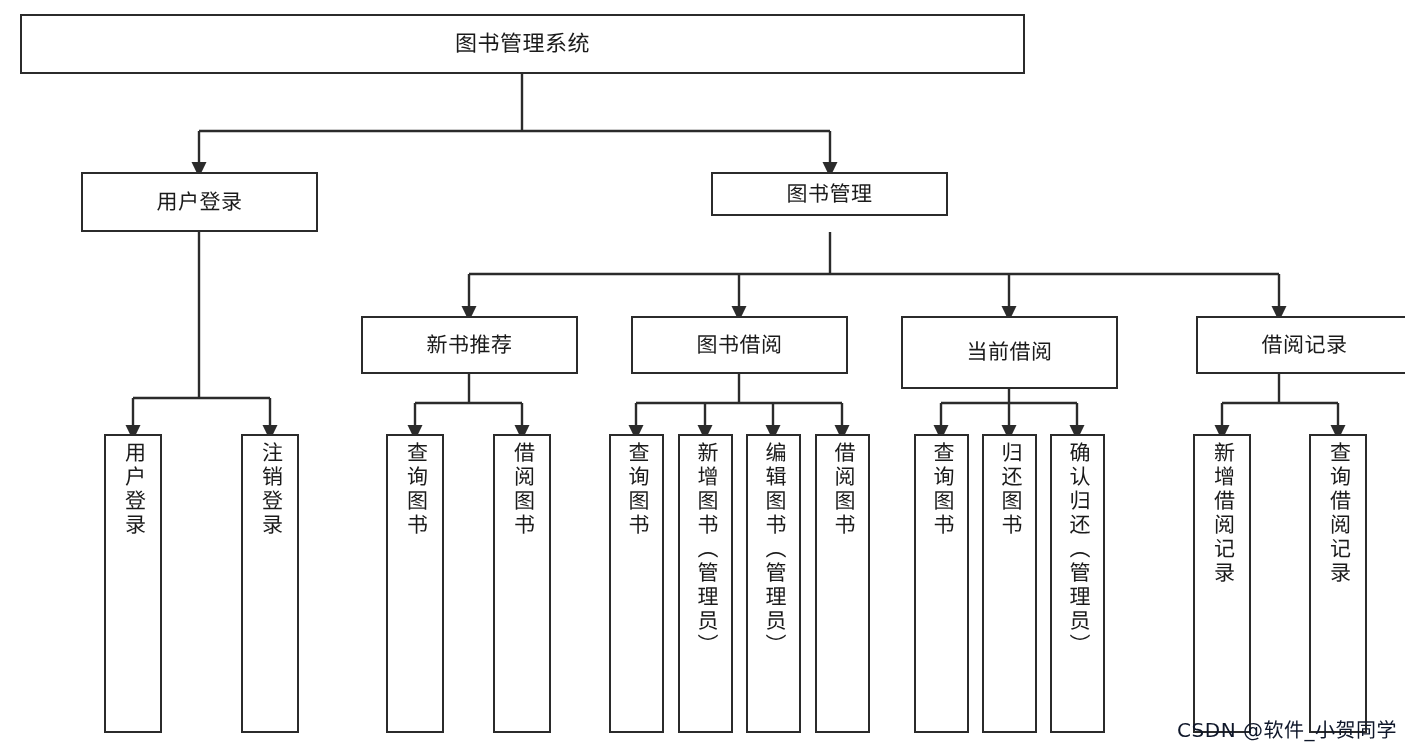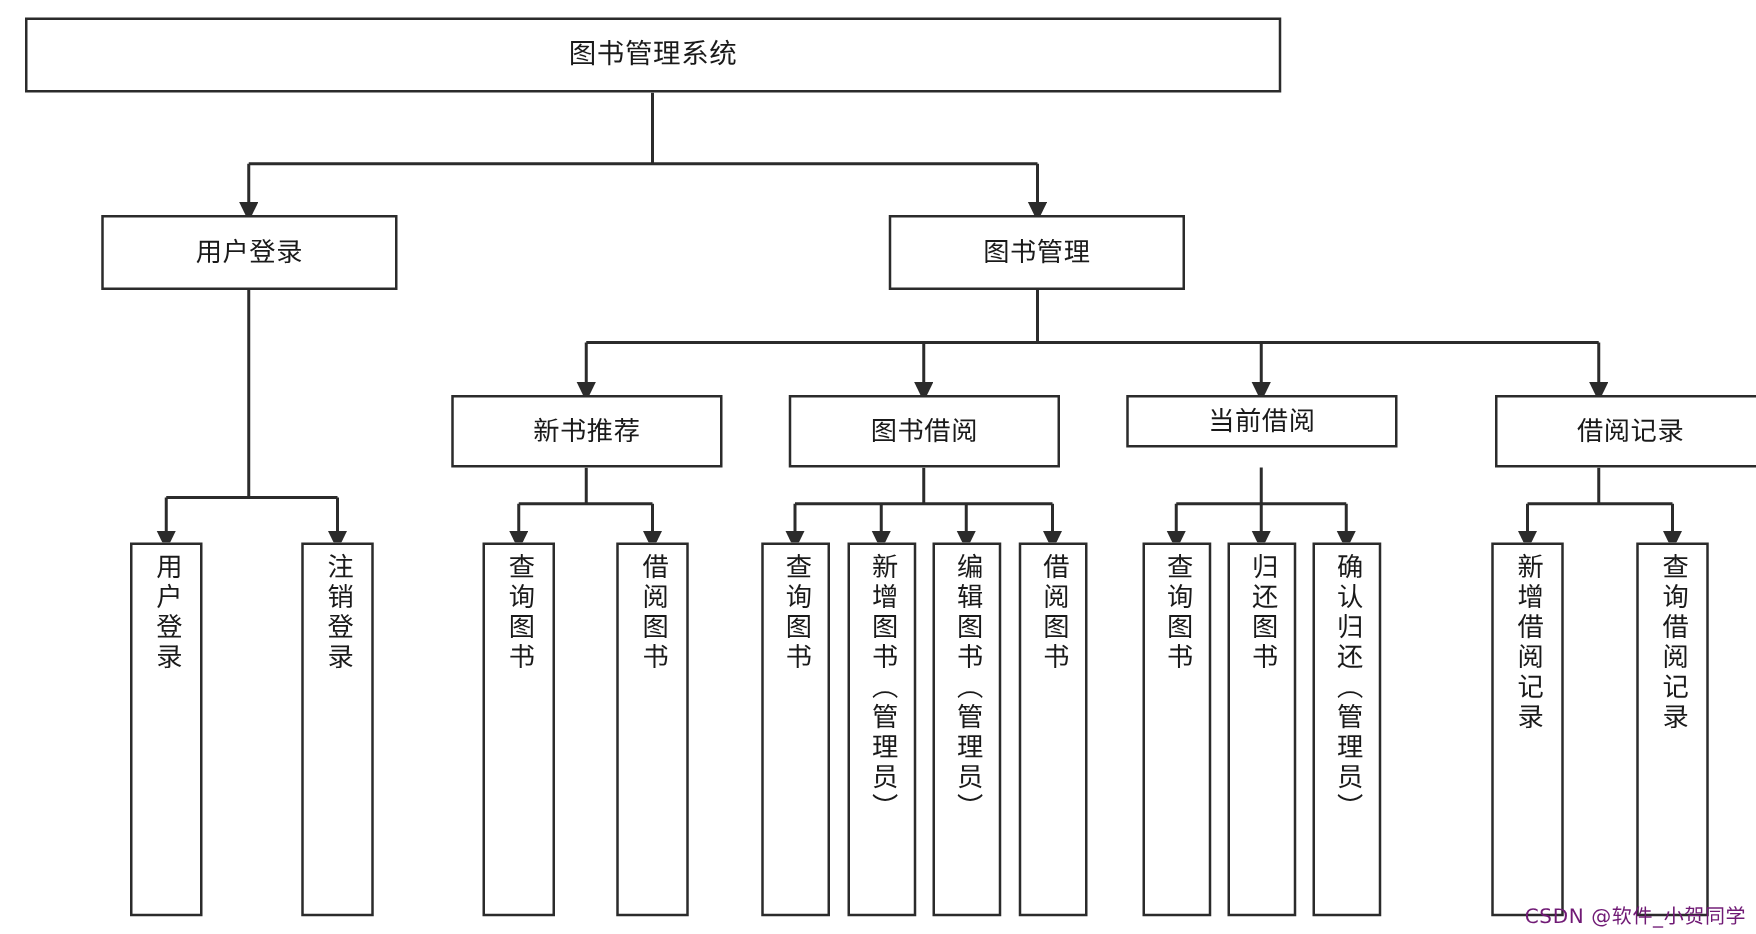--- a/index.html
+++ b/index.html
@@ -62,22 +62,22 @@
     text-orientation: upright;
     font-size: 21px;
     line-height: 1.0;
     letter-spacing: 3px;
     white-space: nowrap;
   }
   #watermark {
     position: absolute;
     right: 8px;
     bottom: 4px;
-    font-size: 16px;
-    color: #701a75;
+    font-size: 20px;
+    color: #0f172a;
     letter-spacing: 0.5px;
     z-index: 5;
     user-select: none;
     white-space: nowrap;
   }
 </style>
 </head>
 <body>
 
 <div id="diagram-root">
@@ -133,33 +133,33 @@
   </svg>
 
   <div class="node horiz root" style="left:20px; top:14px; width:1005px; height:60px;">
     <span class="node-label">图书管理系统</span>
   </div>
 
   <div class="node horiz" style="left:81px; top:172px; width:237px; height:60px;">
     <span class="node-label">用户登录</span>
   </div>
 
-  <div class="node horiz" style="left:711px; top:172px; width:237px; height:60px;">
+  <div class="node horiz" style="left:711px; top:172px; width:237px; height:44px;">
     <span class="node-label">图书管理</span>
   </div>
 
   <div class="node horiz" style="left:631px; top:316px; width:217px; height:58px;">
     <span class="node-label">图书借阅</span>
   </div>
 
   <div class="node horiz" style="left:361px; top:316px; width:217px; height:58px;">
     <span class="node-label">新书推荐</span>
   </div>
 
-  <div class="node horiz" style="left:901px; top:316px; width:217px; height:42px;">
+  <div class="node horiz" style="left:901px; top:316px; width:217px; height:73px;">
     <span class="node-label">当前借阅</span>
   </div>
 
   <div class="node horiz" style="left:1171px; top:316px; width:217px; height:58px;margin-left:25px;">
     <span class="node-label">借阅记录</span>
   </div>
 
   <div class="node vert" style="left:104px; top:434px; width:58px; height:299px;">
     <span class="node-label">用户登录</span>
   </div>

